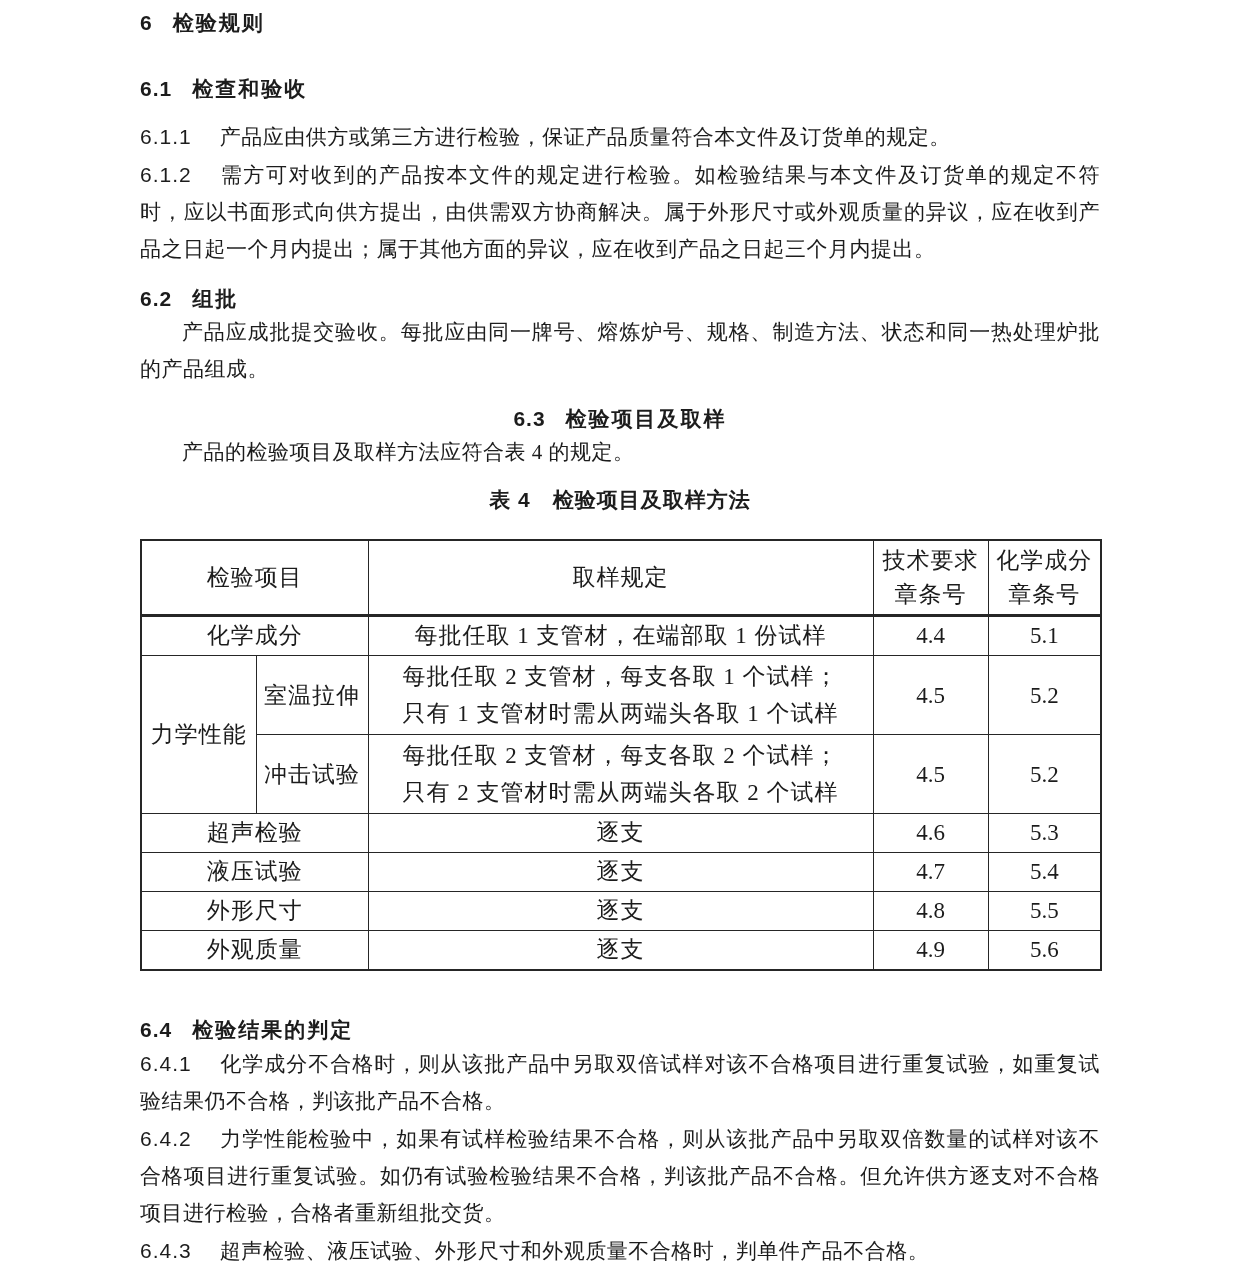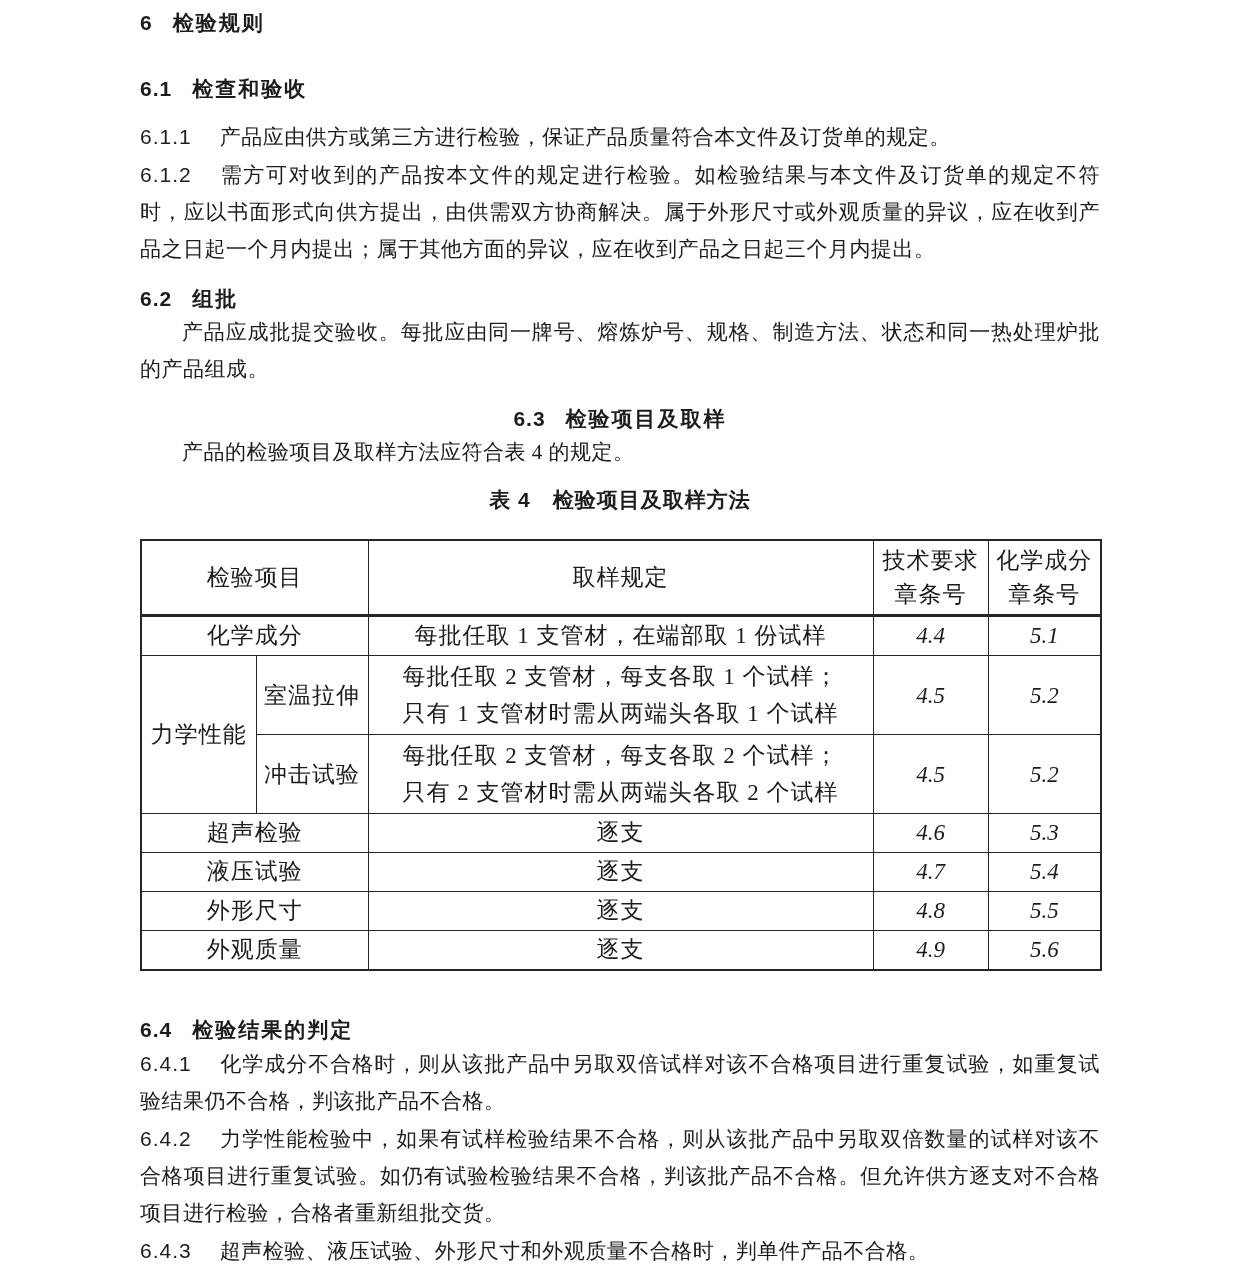--- a/index.html
+++ b/index.html
@@ -76,21 +76,21 @@
     text-align: center;
     vertical-align: middle;
     padding: 2px 6px;
     font-weight: normal;
     line-height: 34px;
     letter-spacing: 1px;
   }
   table.t4 tr.head-row th { height: 69px; border-bottom: 3px solid #262626; }
   table.t4 .row-short td { height: 32px; }
   table.t4 .row-tall td { height: 69px; line-height: 37px; }
-  table.t4 .num-cell { font-family: "Liberation Serif", "DejaVu Serif", serif; letter-spacing: 0; font-style: italic; }
+  table.t4 .num-cell { font-family: "Liberation Serif", "DejaVu Serif", serif; letter-spacing: 0; }
 </style>
 </head>
 <body>
 
 <div class="page">
 
   <h1 class="heading h-chapter">
     <span class="hnum">6</span><span class="htitle">检验规则</span>
   </h1>
 

